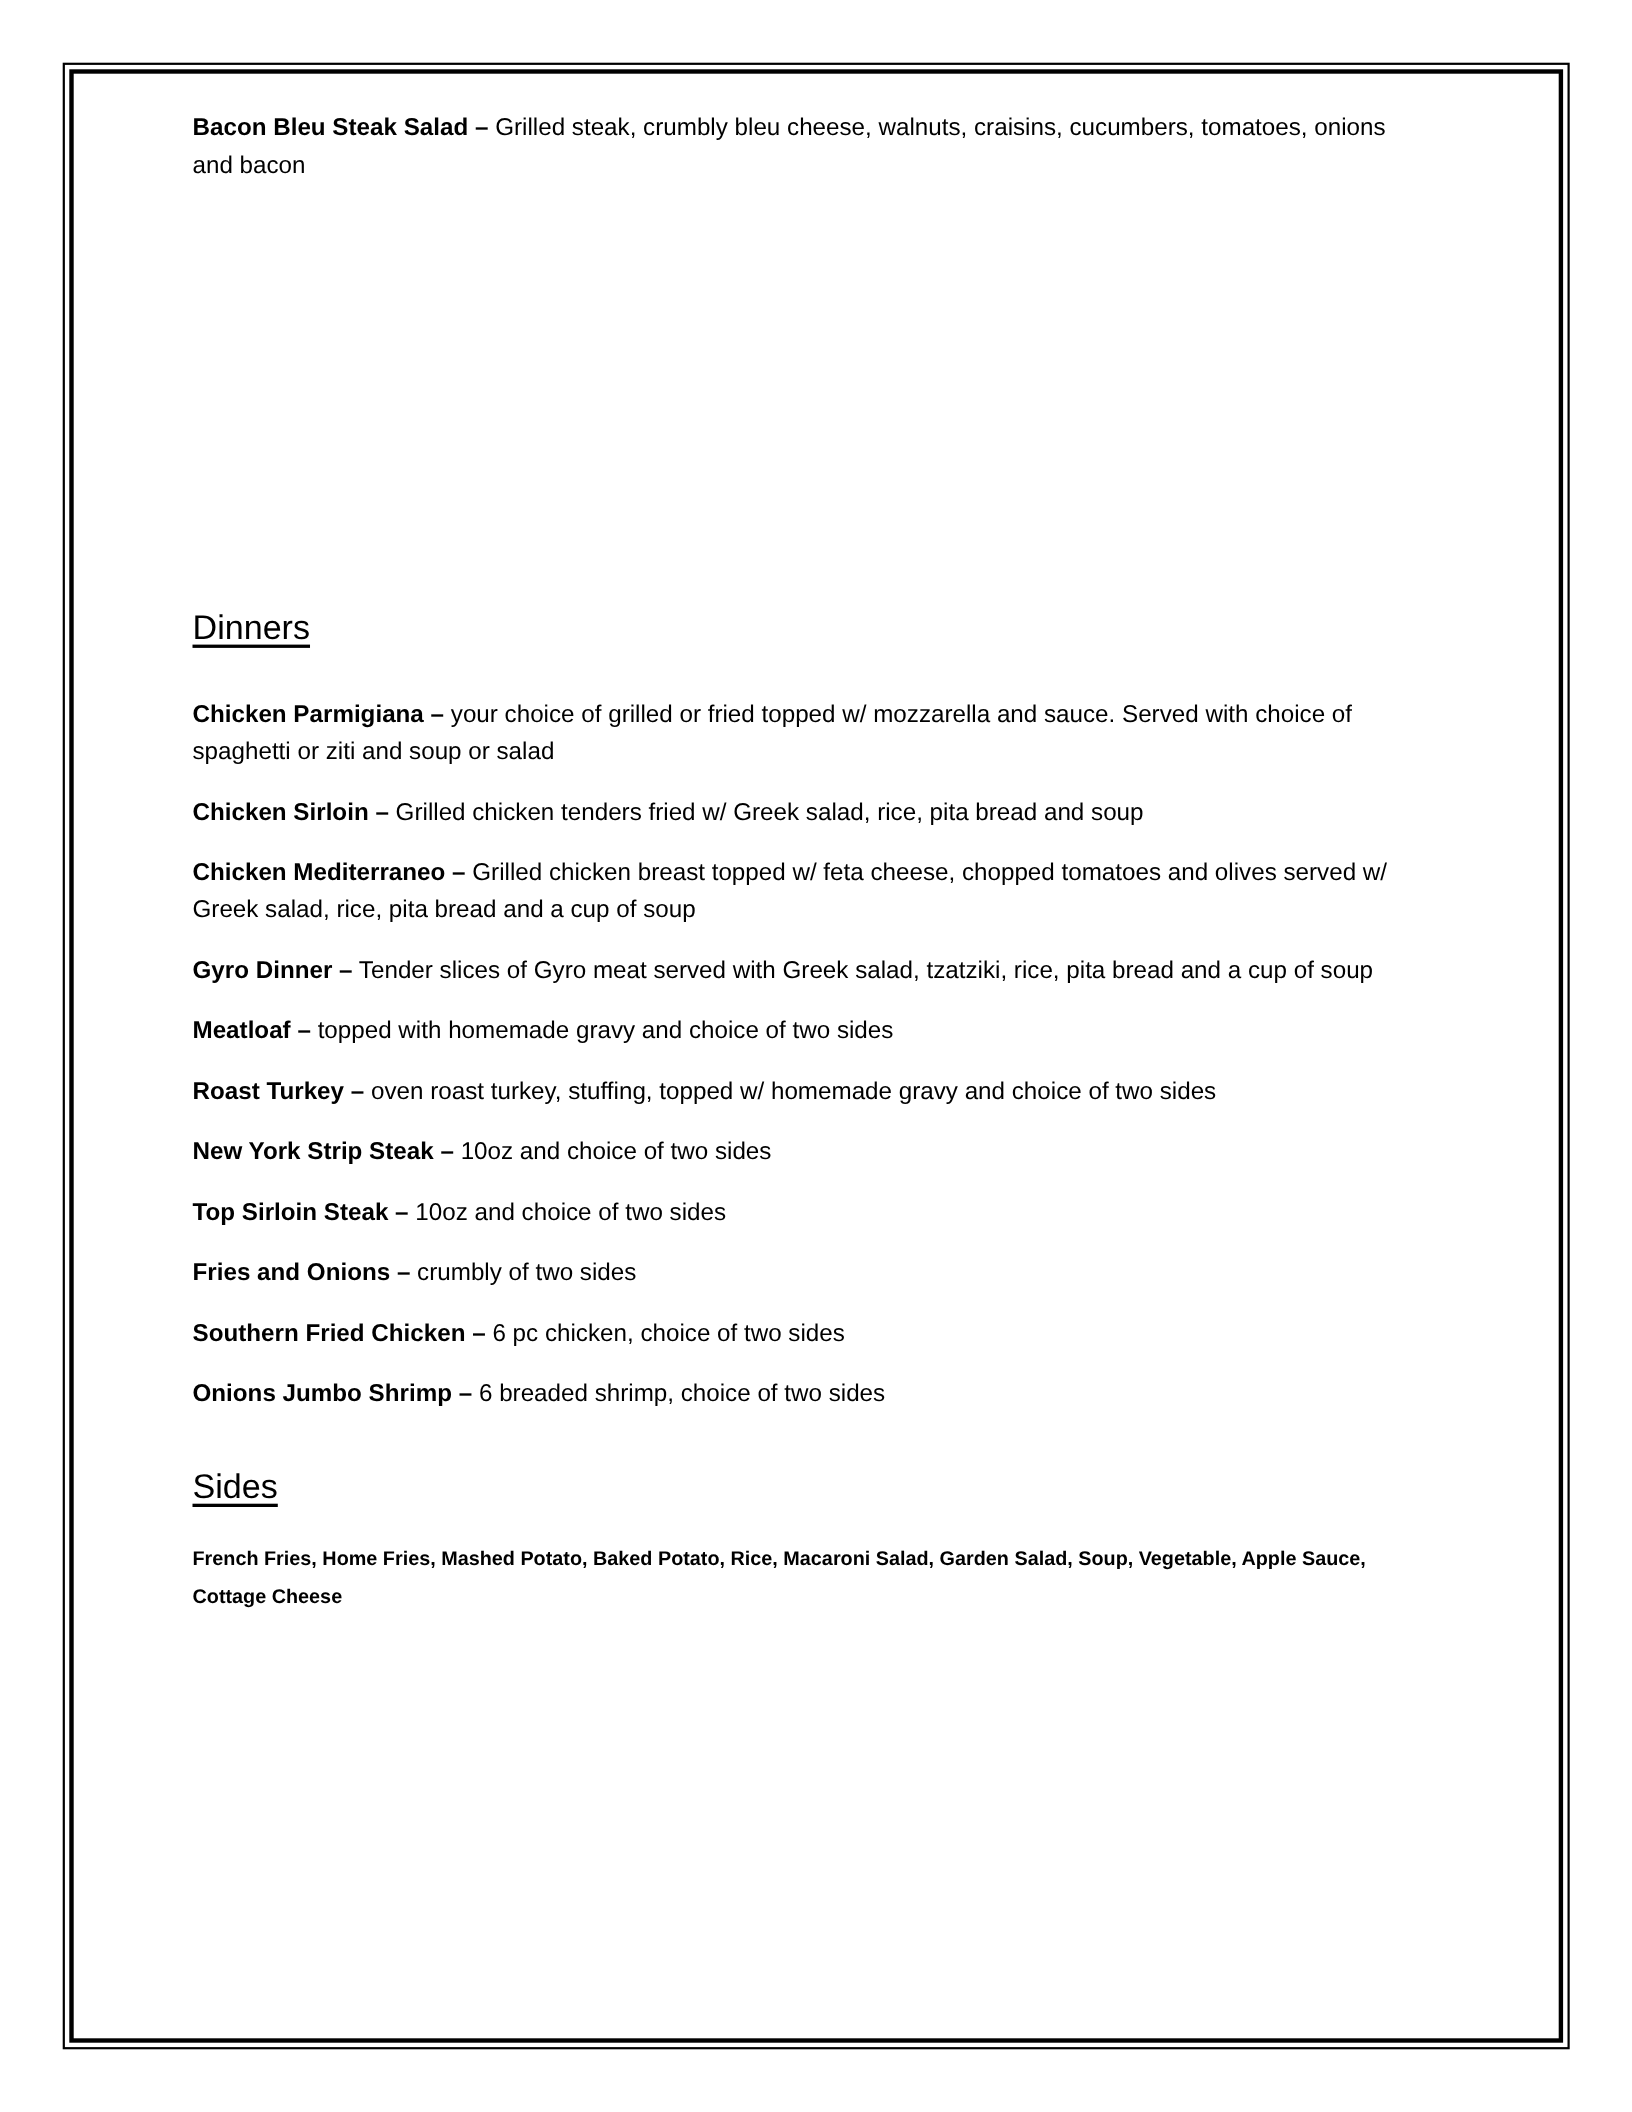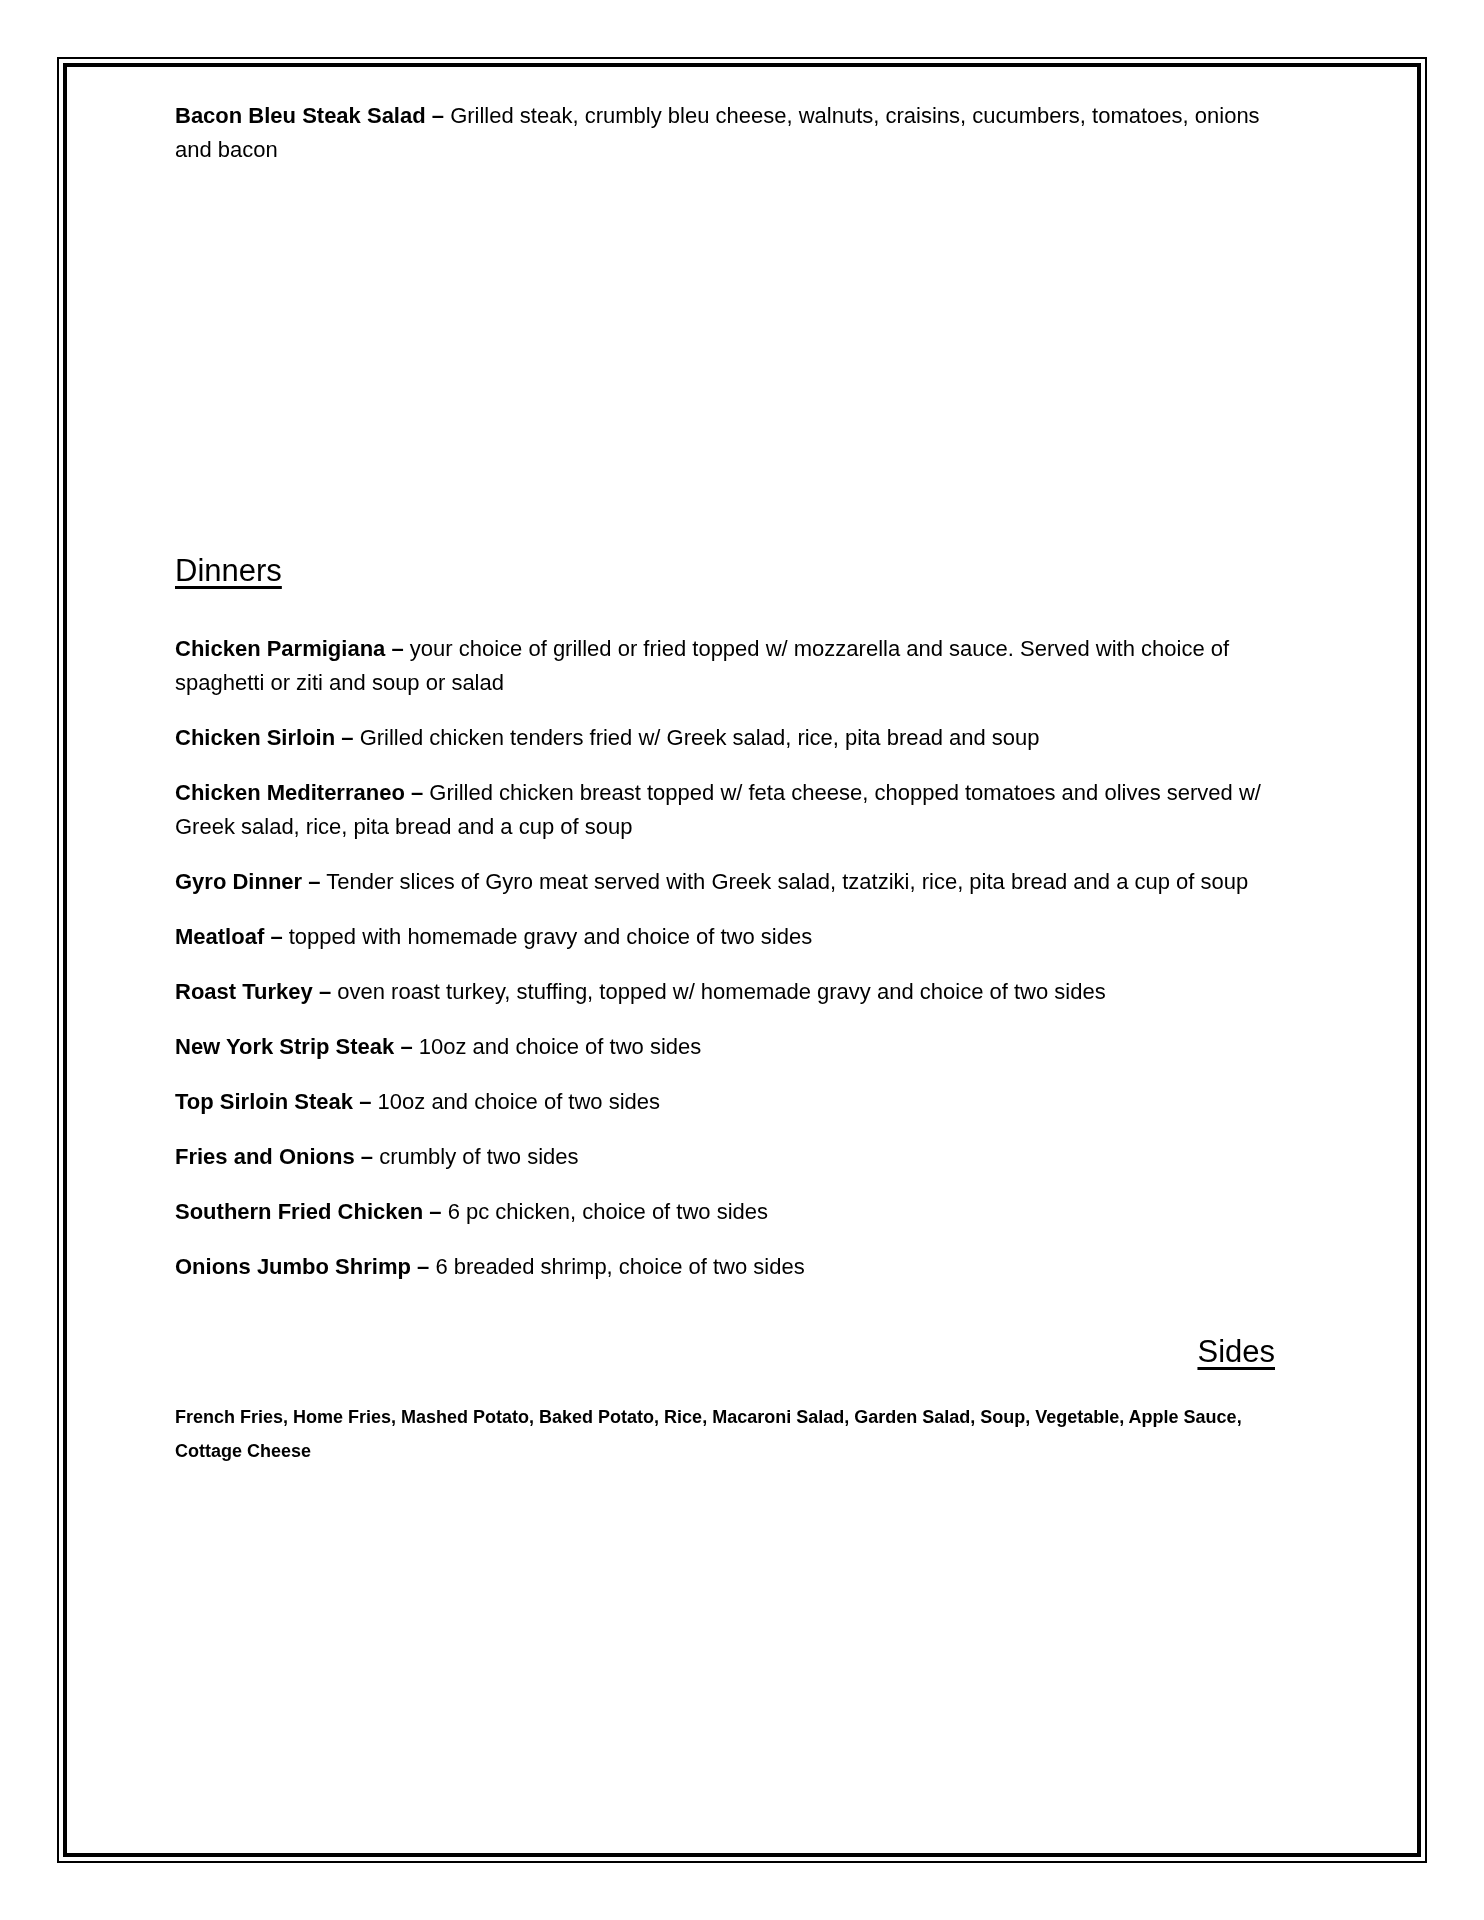--- a/index.html
+++ b/index.html
@@ -52,21 +52,20 @@
     font-size: 31px;
     line-height: 46px;
     font-weight: normal;
     text-decoration: underline;
     text-decoration-thickness: 3px;
     text-underline-offset: 5px;
   }
   h2.sides-heading {
     margin-top: 45px;
     margin-bottom: 25px;
-    text-align: right;
   }
   .sides-list {
     margin: 0;
     font-size: 18px;
     line-height: 34px;
     font-weight: bold;
   }
 </style>
 </head>
 <body>

